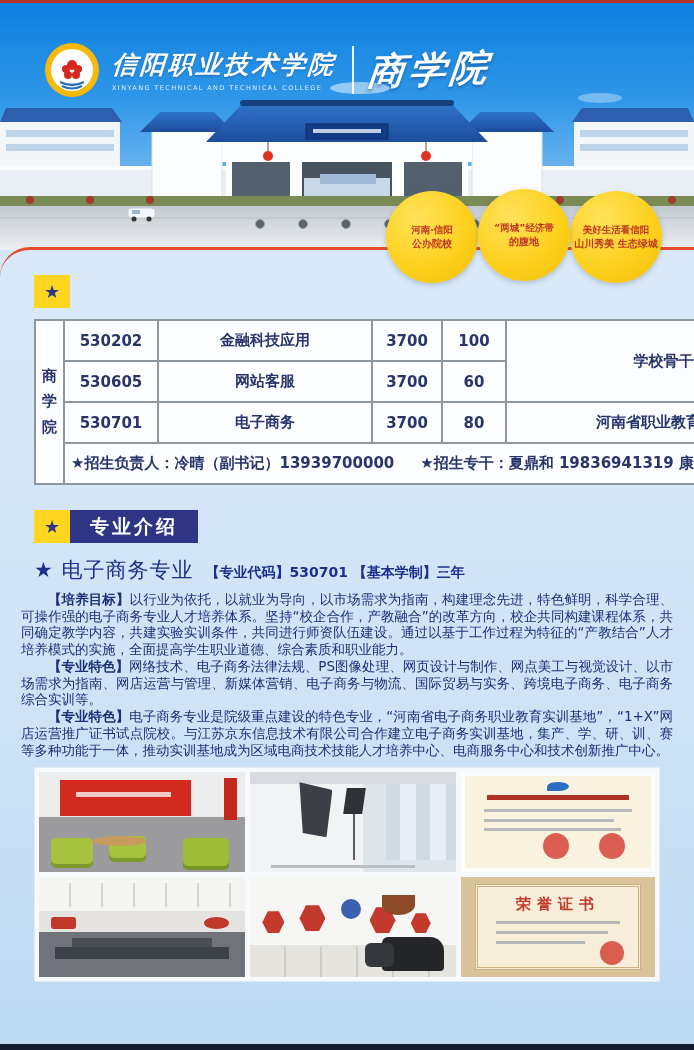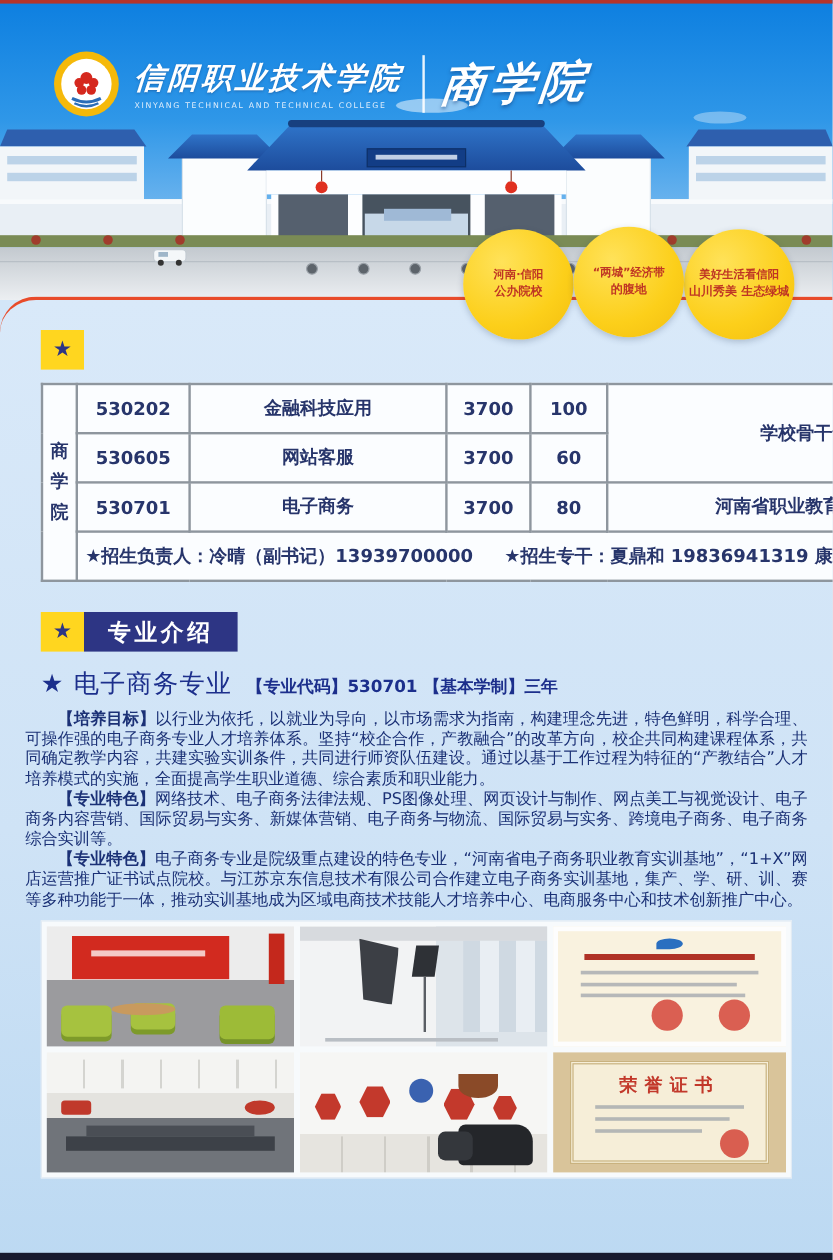--- a/index.html
+++ b/index.html
@@ -243,21 +243,21 @@
         <div class="label">专业介绍</div>
       </div>
 
       <div class="major-title-row">
         <div class="mtitle">★ 电子商务专业</div>
         <div class="mmeta">【专业代码】530701 【基本学制】三年</div>
       </div>
 
       <div class="paras">
         <p class="para"><b class="ptag">【培养目标】</b><span>以行业为依托，以就业为导向，以市场需求为指南，构建理念先进，特色鲜明，科学合理、可操作强的电子商务专业人才培养体系。坚持“校企合作，产教融合”的改革方向，校企共同构建课程体系，共同确定教学内容，共建实验实训条件，共同进行师资队伍建设。通过以基于工作过程为特征的“产教结合”人才培养模式的实施，全面提高学生职业道德、综合素质和职业能力。</span></p>
-        <p class="para"><b class="ptag">【专业特色】</b><span>网络技术、电子商务法律法规、PS图像处理、网页设计与制作、网点美工与视觉设计、电子商务内容营销、国际贸易与实务、新媒体营销、电子商务与物流、国际贸易与实务、跨境电子商务、电子商务综合实训等。</span></p>
+        <p class="para"><b class="ptag">【专业特色】</b><span>网络技术、电子商务法律法规、PS图像处理、网页设计与制作、网点美工与视觉设计、以市场需求为指南、网店运营与管理、新媒体营销、电子商务与物流、国际贸易与实务、跨境电子商务、电子商务综合实训等。</span></p>
         <p class="para"><b class="ptag">【专业特色】</b><span>电子商务专业是院级重点建设的特色专业，“河南省电子商务职业教育实训基地”，“1+X”网店运营推广证书试点院校。与江苏京东信息技术有限公司合作建立电子商务实训基地，集产、学、研、训、赛等多种功能于一体，推动实训基地成为区域电商技术技能人才培养中心、电商服务中心和技术创新推广中心。</span></p>
       </div>
 
       <div class="grid">
 
         <div class="ph" style="background:linear-gradient(#ececec 0 45%,#9b9b9e 45% 100%);">
           <div style="position:absolute;left:10%;top:8%;width:64%;height:36%;background:#d22a1f;"></div>
           <div style="position:absolute;left:18%;top:20%;width:46%;height:5px;background:rgba(255,255,255,.75);"></div>
           <div style="position:absolute;right:4%;top:6%;width:6%;height:42%;background:#c4281c;"></div>
           <div style="position:absolute;left:6%;bottom:8%;width:20%;height:26%;background:#a6c23f;border-radius:5px;box-shadow:0 4px 0 #7d9a2a;"></div>

